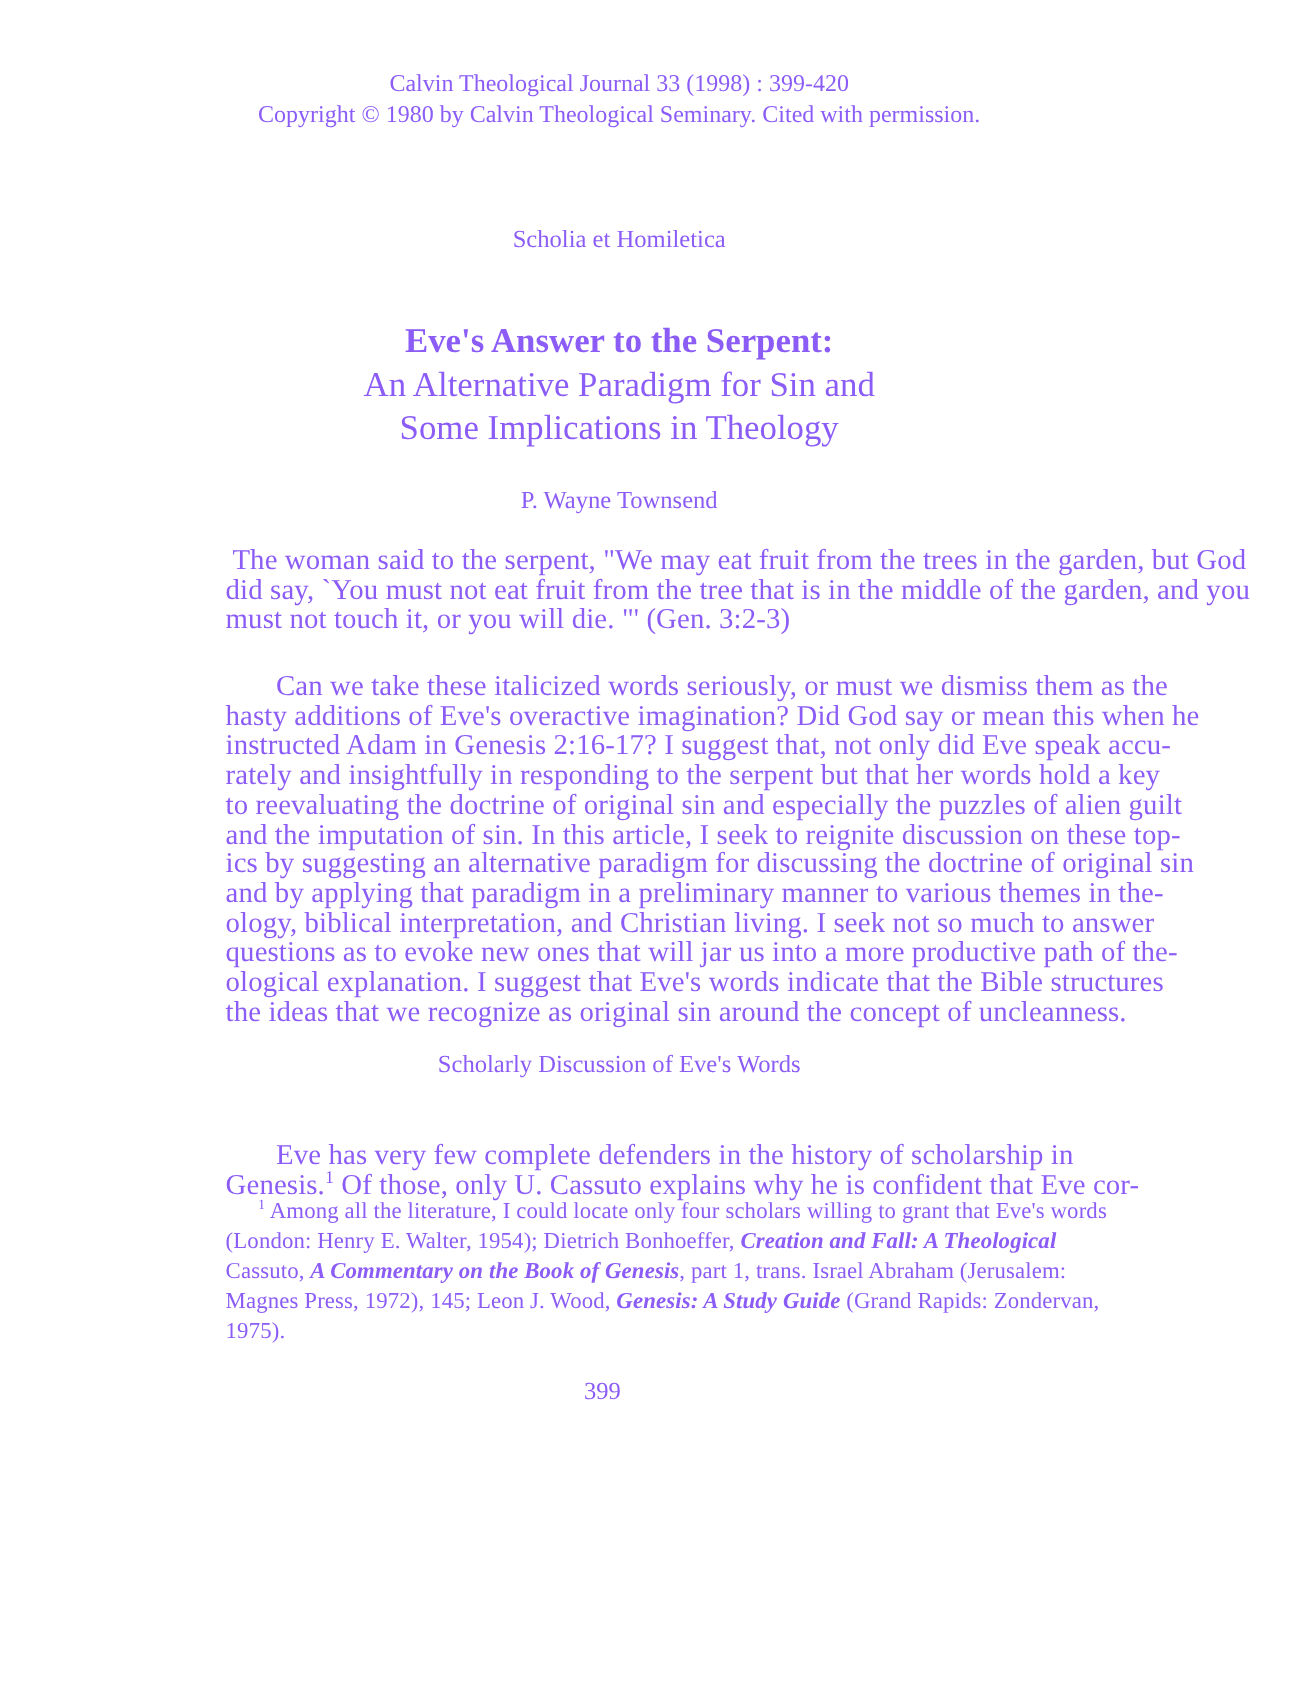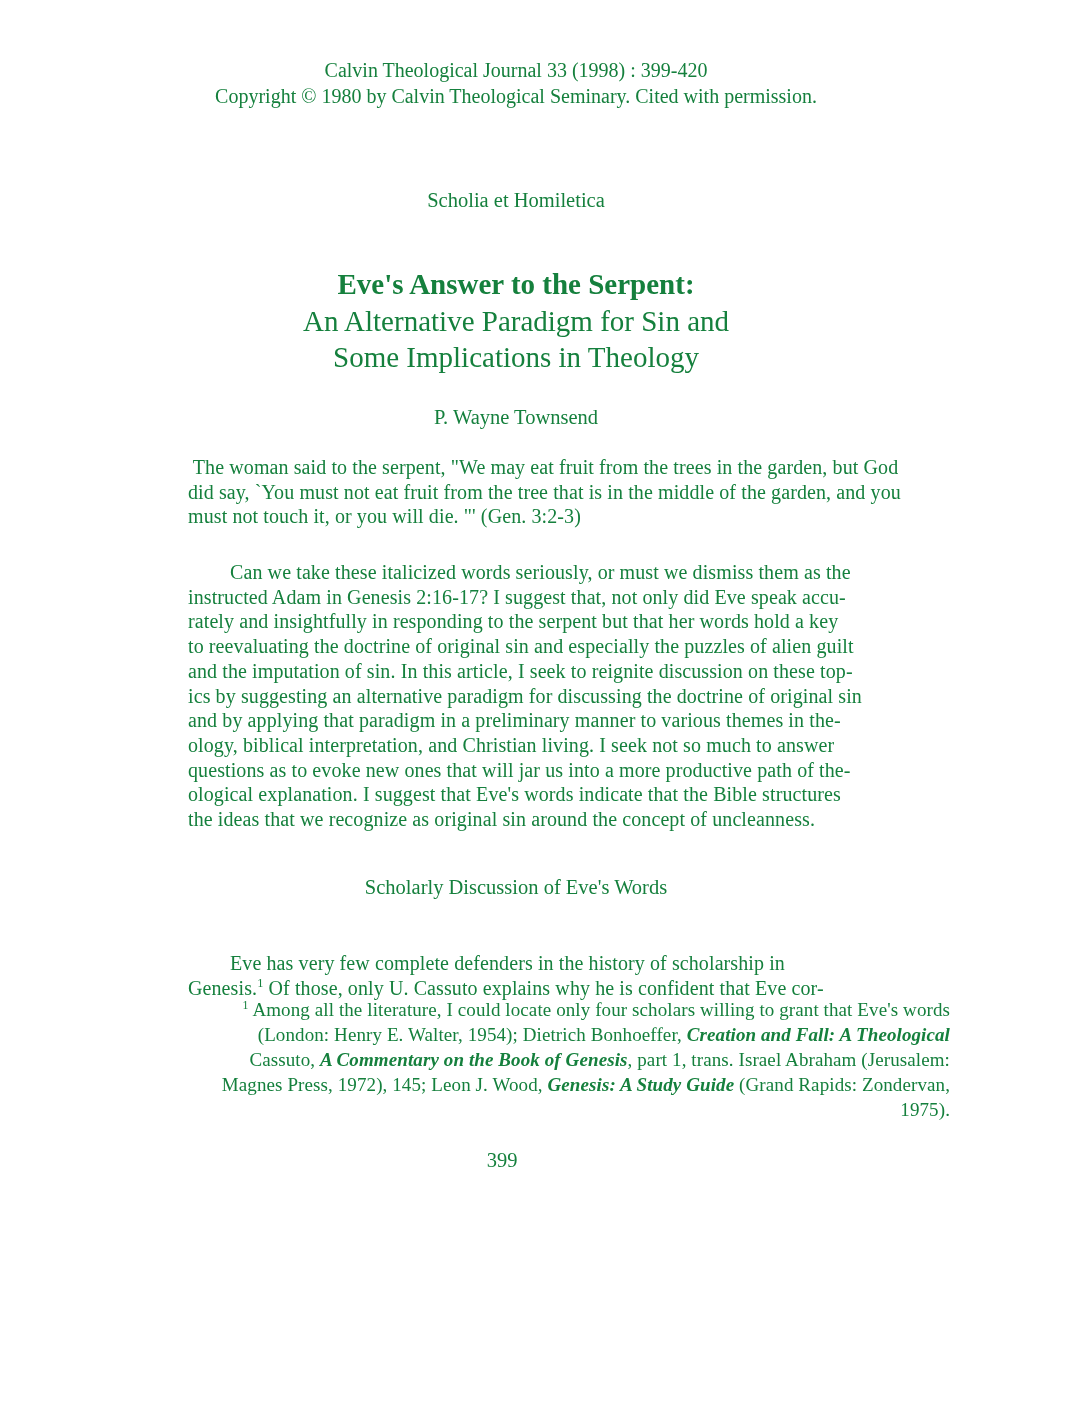--- a/index.html
+++ b/index.html
@@ -5,21 +5,21 @@
   html, body {
     margin: 0;
     padding: 0;
     background: #ffffff;
   }
   .page {
     position: relative;
     width: 1088px;
     height: 1408px;
     background: #ffffff;
-    color: #15803d;
+    color: #8b5cf6;
     font-family: "Liberation Serif", "DejaVu Serif", serif;
     overflow: hidden;
   }
   .block { position: absolute; }
   
   .col {
     left: 188px;
     width: 762px;
   }
   
@@ -28,32 +28,31 @@
     right: 0;
     text-align: center;
     transform: translateX(-28px);
   }
   .line { white-space: pre; }
   .header { top: 58px;  font-size: 20px;  line-height: 25.5px; }
   .scholia { top: 188px; font-size: 20.5px; line-height: 24px; }
   .title-block { top: 266px; font-size: 29px; line-height: 36.5px; }
   .title-bold { font-weight: bold; }
   .author { top: 405px; font-size: 20.5px; line-height: 24px; }
-  .body-text { font-size: 20px; line-height: 24.7px; letter-spacing: 0.1px; }
+  .body-text { font-size: 24px; line-height: 24.7px; letter-spacing: 0.1px; }
   .epigraph { top: 455px; }
   .para1 { top: 560px; }
   .heading2 { top: 875px; font-size: 20.5px; line-height: 24px; }
   .para2 { top: 924px; margin-top: 27px; }
   .indent-first > .line:first-child { text-indent: 42px; }
   .footnote {
     top: 997px;
     font-size: 19px;
     line-height: 25px;
     letter-spacing: 0.1px;
-    text-align: right;
   }
   .footnote > .line:first-child { text-indent: 27px; }
   .pagenum {
     top: 1149px;
     font-size: 20.5px;
     transform: translateX(-42px);
   }
   sup {
     font-size: 0.62em;
     vertical-align: super;
@@ -82,20 +81,21 @@
   <div class="block centered author">P. Wayne Townsend</div>
 
   <div class="block col body-text epigraph">
       <div class="line"><span> The woman said to the serpent, "We may eat fruit from the trees in the garden, but God</span></div>
       <div class="line"><span>did say, `You must not eat fruit from the tree that is in the middle of the garden, and you</span></div>
       <div class="line"><span>must not touch it, or you will die. "' (Gen. 3:2-3)</span></div>
     </div>
 
   <div class="block col body-text para1 indent-first">
       <div class="line"><span>Can we take these italicized words seriously, or must we dismiss them as the</span></div>
+      <div class="line"><span>hasty additions of Eve's overactive imagination? Did God say or mean this when he</span></div>
       <div class="line"><span>instructed Adam in Genesis 2:16-17? I suggest that, not only did Eve speak accu-</span></div>
       <div class="line"><span>rately and insightfully in responding to the serpent but that her words hold a key</span></div>
       <div class="line"><span>to reevaluating the doctrine of original sin and especially the puzzles of alien guilt</span></div>
       <div class="line"><span>and the imputation of sin. In this article, I seek to reignite discussion on these top-</span></div>
       <div class="line"><span>ics by suggesting an alternative paradigm for discussing the doctrine of original sin</span></div>
       <div class="line"><span>and by applying that paradigm in a preliminary manner to various themes in the-</span></div>
       <div class="line"><span>ology, biblical interpretation, and Christian living. I seek not so much to answer</span></div>
       <div class="line"><span>questions as to evoke new ones that will jar us into a more productive path of the-</span></div>
       <div class="line"><span>ological explanation. I suggest that Eve's words indicate that the Bible structures</span></div>
       <div class="line"><span>the ideas that we recognize as original sin around the concept of uncleanness.</span></div>

